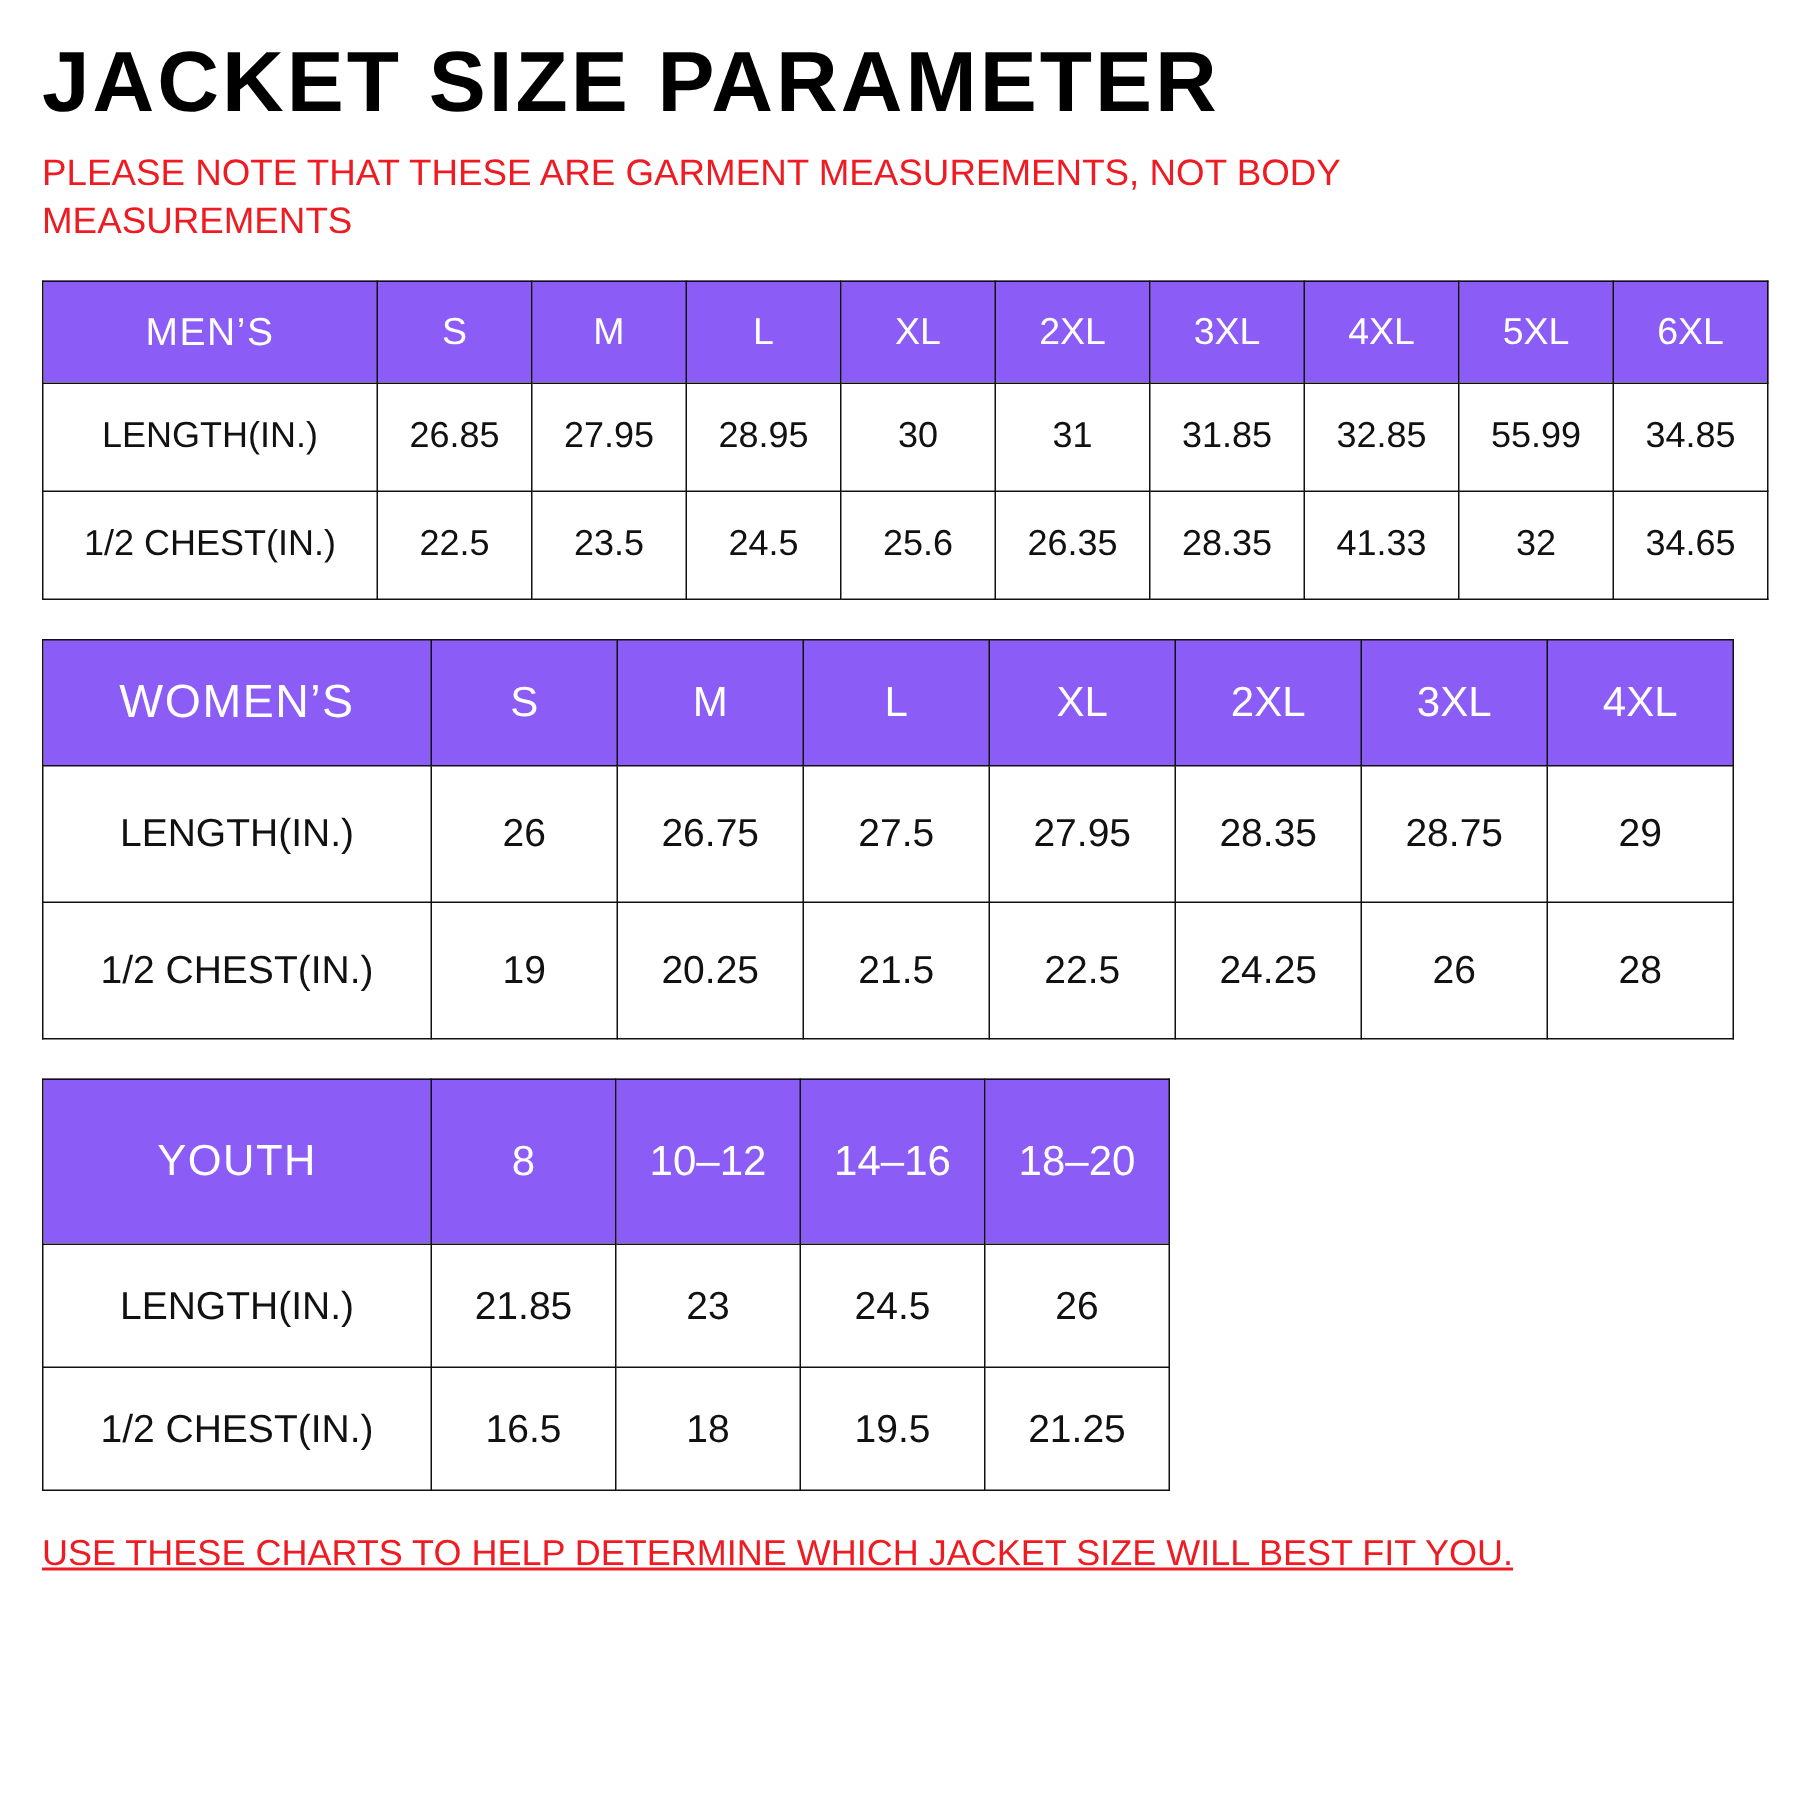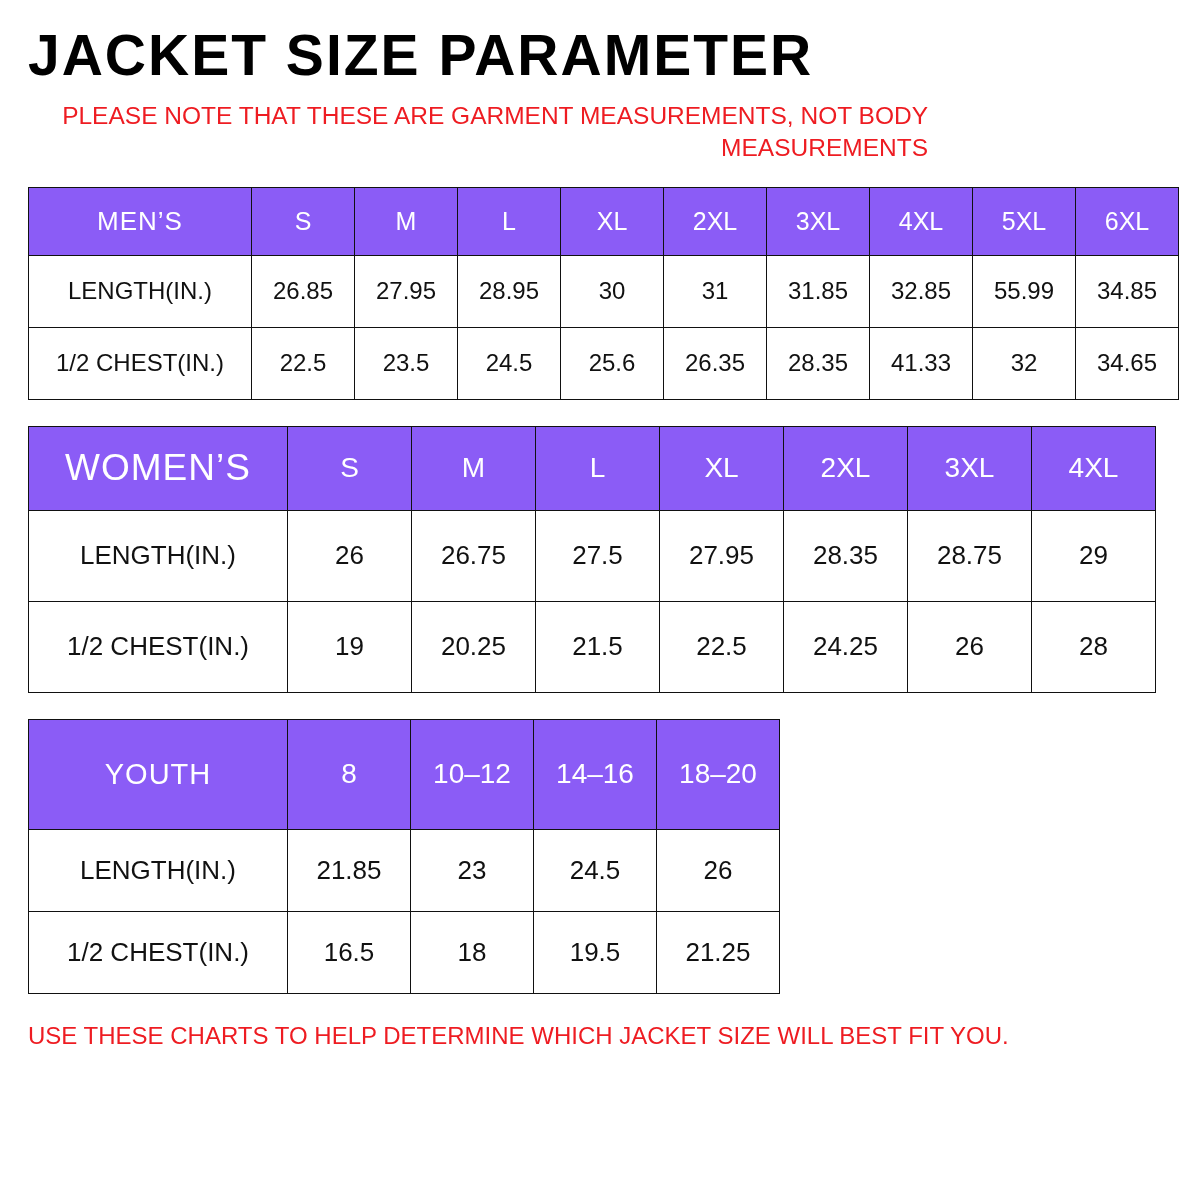--- a/index.html
+++ b/index.html
@@ -28,21 +28,20 @@
     color: #000000;
     margin: 0 0 14px 0;
     line-height: 1.05;
   }
   .note {
     color: #ee1c22;
     font-size: 24.5px;
     line-height: 1.32;
     margin: 0 0 22px 0;
     max-width: 900px;
-    text-align: right;
   }
   table.size-table {
     border-collapse: collapse;
     table-layout: fixed;
     margin-bottom: 26px;
   }
   table.size-table td {
     border: 1px solid #111111;
     text-align: center;
     vertical-align: middle;
@@ -63,21 +62,21 @@
   #mens-table td.label-cell { width: 222px; font-size: 24px; }
   #mens-table tr.header-row td.label-cell { font-size: 26px; letter-spacing: 1px; }
   #mens-table td.data-cell { width: 102px; }
   #mens-table tr.header-row td.data-cell { font-size: 25px; }
 
   
   #womens-table { width: 1124px; }
   #womens-table tr { height: 91px; }
   #womens-table tr.header-row { height: 84px; }
   #womens-table td.label-cell { width: 258px; font-size: 26px; }
-  #womens-table tr.header-row td.label-cell { font-size: 37px; letter-spacing: 1px; }
+  #womens-table tr.header-row td.label-cell { font-size: 31px; letter-spacing: 1px; }
   #womens-table td.data-cell { width: 123px; font-size: 26px; }
   #womens-table tr.header-row td.data-cell { font-size: 28px; }
 
   
   #youth-table { width: 747px; }
   #youth-table tr { height: 82px; }
   #youth-table tr.header-row { height: 110px; }
   #youth-table td.label-cell { width: 258px; font-size: 26px; }
   #youth-table tr.header-row td.label-cell { font-size: 29px; letter-spacing: 1px; }
   #youth-table td.data-cell { width: 122px; font-size: 26px; }
@@ -88,20 +87,21 @@
     font-size: 25px;
     line-height: 1.45;
     margin: 0 0 18px 0;
     max-width: 1140px;
   }
   .footer-note-2 {
     color: #ee1c22;
     font-size: 24px;
     line-height: 1.3;
     margin: 0;
+    text-decoration: underline;
   }
 </style>
 </head>
 <body>
 
 <div class="page">
 
   <h1 class="title">JACKET SIZE PARAMETER</h1>
 
   <p class="note">PLEASE NOTE THAT THESE ARE GARMENT MEASUREMENTS, NOT BODY MEASUREMENTS</p>

